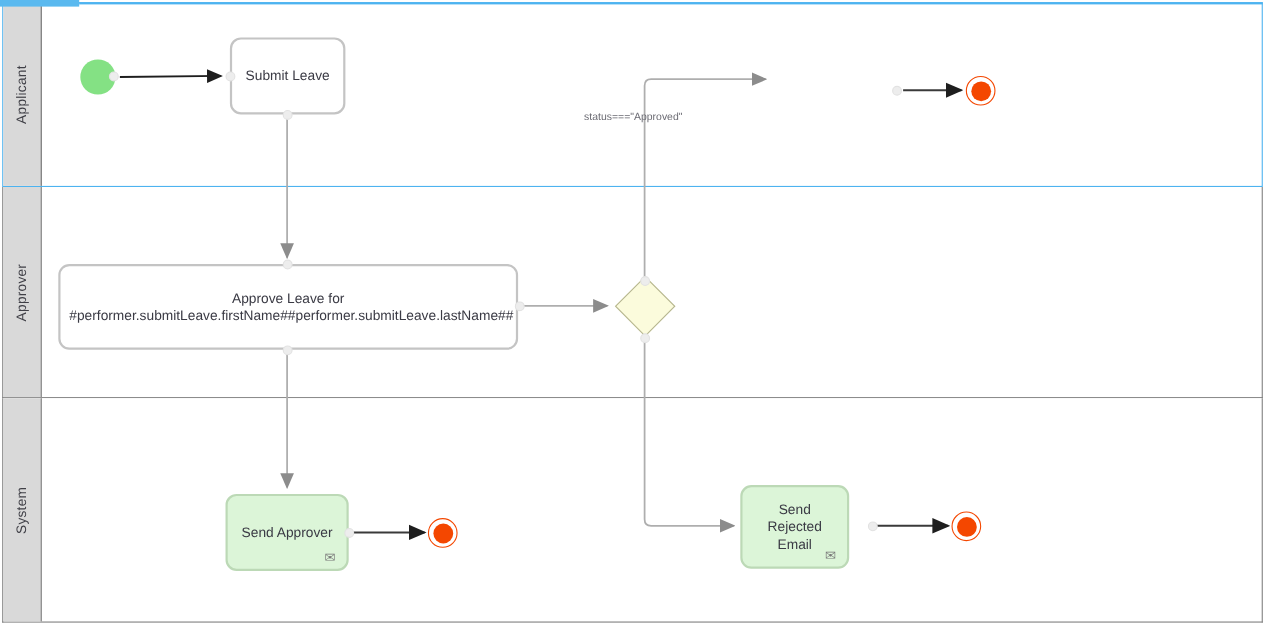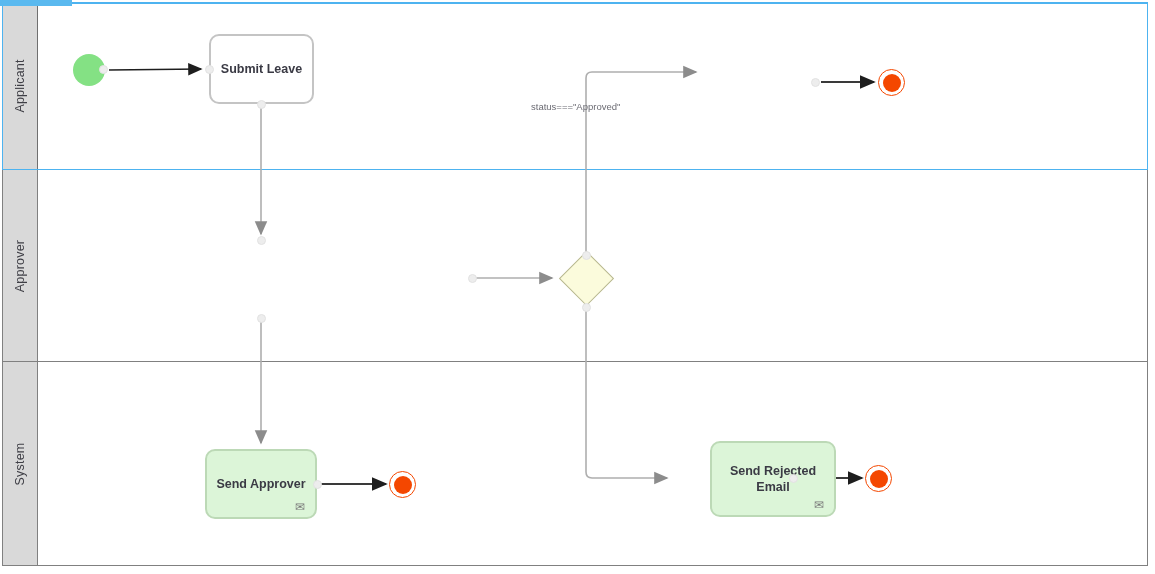--- a/index.html
+++ b/index.html
@@ -115,21 +115,20 @@
     padding: 4px 8px;
   }
   .task-green {
     background: #dcf5d8;
     border-color: #bcd9b6;
   }
   .task-label {
     display: block;
     width: 100%;
     white-space: pre-line;
-    font-weight: bold;
   }
   .env-icon {
     position: absolute;
     right: 10px;
     bottom: 4px;
     font-size: 12px;
     line-height: 12px;
     color: #7a7a7a;
   }
 
@@ -244,39 +243,43 @@
   </div>
   <div class="anchor" style="left:205px; top:65px;"></div>
   <div class="anchor" style="left:257px; top:100px;"></div>
 
   <div class="anchor" style="left:811px; top:78px;"></div>
 
   <div class="node end-event" style="left:878px; top:69px; width:27px; height:27px;">
     <div class="end-event-inner"></div>
   </div>
 
+  <div class="node task" style="left:53px; top:240px; width:418px; height:78px;">
+    <span class="task-label">Approve Leave for
+#performer.submitLeave.firstName##performer.submitLeave.lastName##</span>
+  </div>
   <div class="anchor" style="left:257px; top:236px;"></div>
   <div class="anchor" style="left:468px; top:274px;"></div>
   <div class="anchor" style="left:257px; top:314px;"></div>
 
   <div class="node gateway" style="left:567px; top:259px; width:39px; height:39px;"></div>
   <div class="anchor" style="left:582px; top:251px;"></div>
   <div class="anchor" style="left:582px; top:303px;"></div>
 
   <div class="node task task-green" style="left:205px; top:449px; width:112px; height:70px;">
     <span class="task-label">Send Approver</span>
     <span class="env-icon">✉</span>
   </div>
   <div class="anchor" style="left:313px; top:480px;"></div>
 
   <div class="node end-event" style="left:389px; top:471px; width:27px; height:27px;">
     <div class="end-event-inner"></div>
   </div>
 
-  <div class="node task task-green" style="left:710px; top:441px; width:126px; height:76px;">
+  <div class="node task task-green" style="left:673px; top:441px; width:99px; height:76px;">
     <span class="task-label">Send Rejected
 Email</span>
     <span class="env-icon">✉</span>
   </div>
   <div class="anchor" style="left:789px; top:474px;"></div>
 
   <div class="node end-event" style="left:865px; top:465px; width:27px; height:27px;">
     <div class="end-event-inner"></div>
   </div>
 

